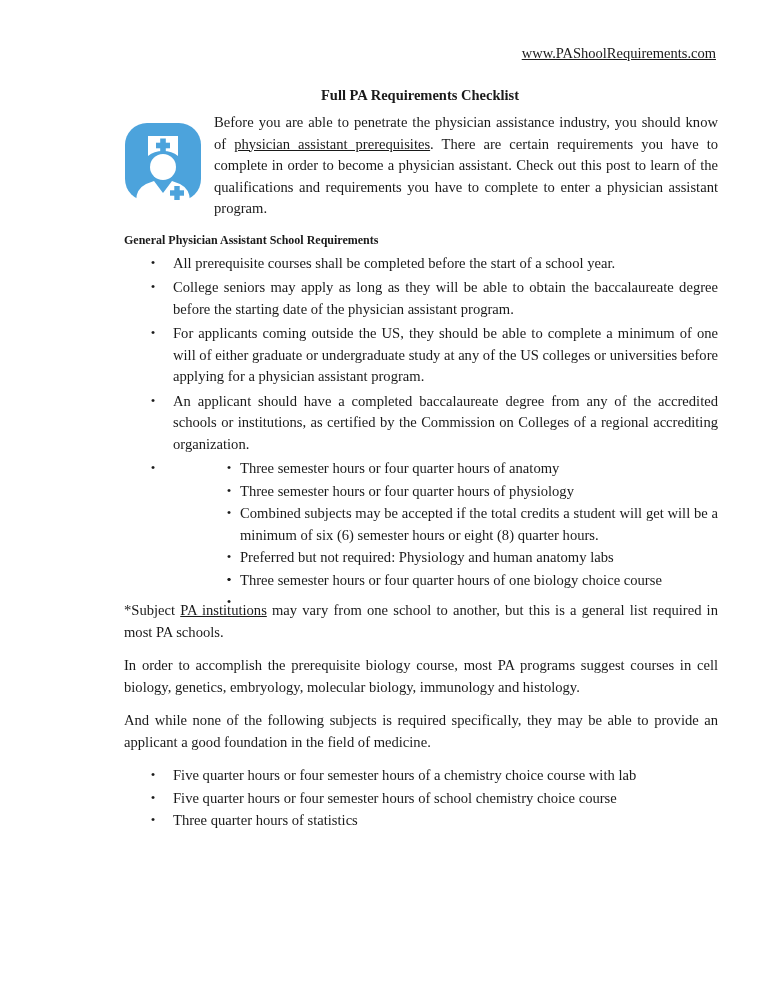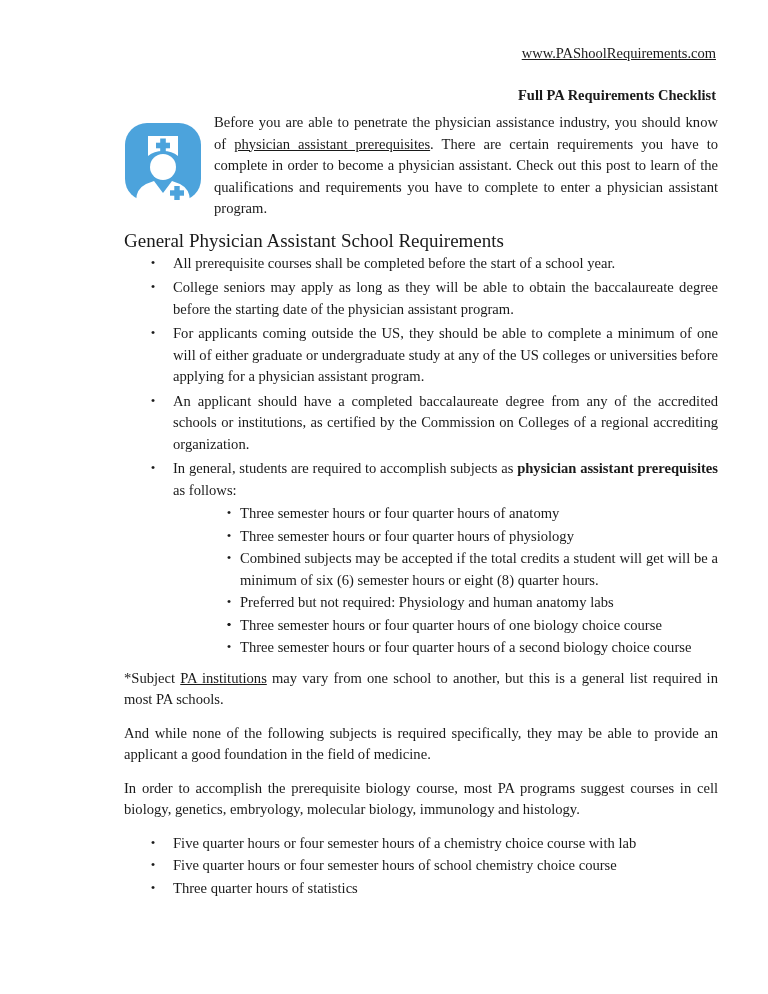--- a/index.html
+++ b/index.html
@@ -40,21 +40,21 @@
     text-decoration: underline;
     color: #1a1a1a;
   }
 
   
   .doc-title {
     position: absolute;
     top: 86px;
     left: 88px;
     width: 592px;
-    text-align: right;
+    text-align: center;
     font-weight: bold;
     font-size: 14.5px;
     line-height: 18px;
   }
 
   
   .content {
     position: absolute;
     top: 112px;
     left: 88px;
@@ -83,23 +83,23 @@
   }
   p.intro {
     margin-bottom: 10px;
   }
   .u { text-decoration: underline; }
   .b { font-weight: bold; }
 
   h2.section-heading {
     clear: both;
     margin: 2px 0 2px 0;
-    font-size: 19px;
+    font-size: 12px;
     line-height: 21px;
-    font-weight: normal;
+    font-weight: bold;
   }
 
   
   ul {
     margin: 0;
     padding: 0;
     list-style: none;
   }
   li {
     position: relative;
@@ -183,21 +183,20 @@
       <li>
         <span class="bullet">•</span>
         <span class="txt">For applicants coming outside the US, they should be able to complete a minimum of one will of either graduate or undergraduate study at any of the US colleges or universities before applying for a physician assistant program.</span>
       </li>
       <li>
         <span class="bullet">•</span>
         <span class="txt">An applicant should have a completed baccalaureate degree from any of the accredited schools or institutions, as certified by the Commission on Colleges of a regional accrediting organization.</span>
       </li>
       <li>
         <span class="bullet">•</span>
-        <span class="txt"><span>In general, students are required to accomplish subjects as </span><span class="b">physician assistant prerequisites</span><span> as follows:</span></span>
 
         <ul class="level2">
           <li>
             <span class="bullet">•</span>
             <span class="txt">Three semester hours or four quarter hours of anatomy</span>
           </li>
           <li>
             <span class="bullet">•</span>
             <span class="txt">Three semester hours or four quarter hours of physiology</span>
           </li>
@@ -211,33 +210,32 @@
           </li>
           <li>
             <span class="bullet">•</span>
           </li>
           <li>
             <span class="bullet">•</span>
             <span class="txt">Three semester hours or four quarter hours of one biology choice course</span>
           </li>
           <li>
             <span class="bullet">•</span>
-            <span class="txt">Three semester hours or four quarter hours of a second biology choice course</span>
           </li>
         </ul>
       </li>
     </ul>
 
     <div class="para-block">
       <div class="gap-sm"></div>
       <p><span>*Subject </span><span class="u">PA institutions</span><span> may vary from one school to another, but this is a general list required in most PA schools.</span></p>
 
+      <p>In order to accomplish the prerequisite biology course, most PA programs suggest courses in cell biology, genetics, embryology, molecular biology, immunology and histology.</p>
+
       <p>And while none of the following subjects is required specifically, they may be able to provide an applicant a good foundation in the field of medicine.</p>
-
-      <p>In order to accomplish the prerequisite biology course, most PA programs suggest courses in cell biology, genetics, embryology, molecular biology, immunology and histology.</p>
 
       <ul class="tail">
         <li>
           <span class="bullet">•</span>
           <span class="txt">Five quarter hours or four semester hours of a chemistry choice course with lab</span>
         </li>
         <li>
           <span class="bullet">•</span>
           <span class="txt">Five quarter hours or four semester hours of school chemistry choice course</span>
         </li>

